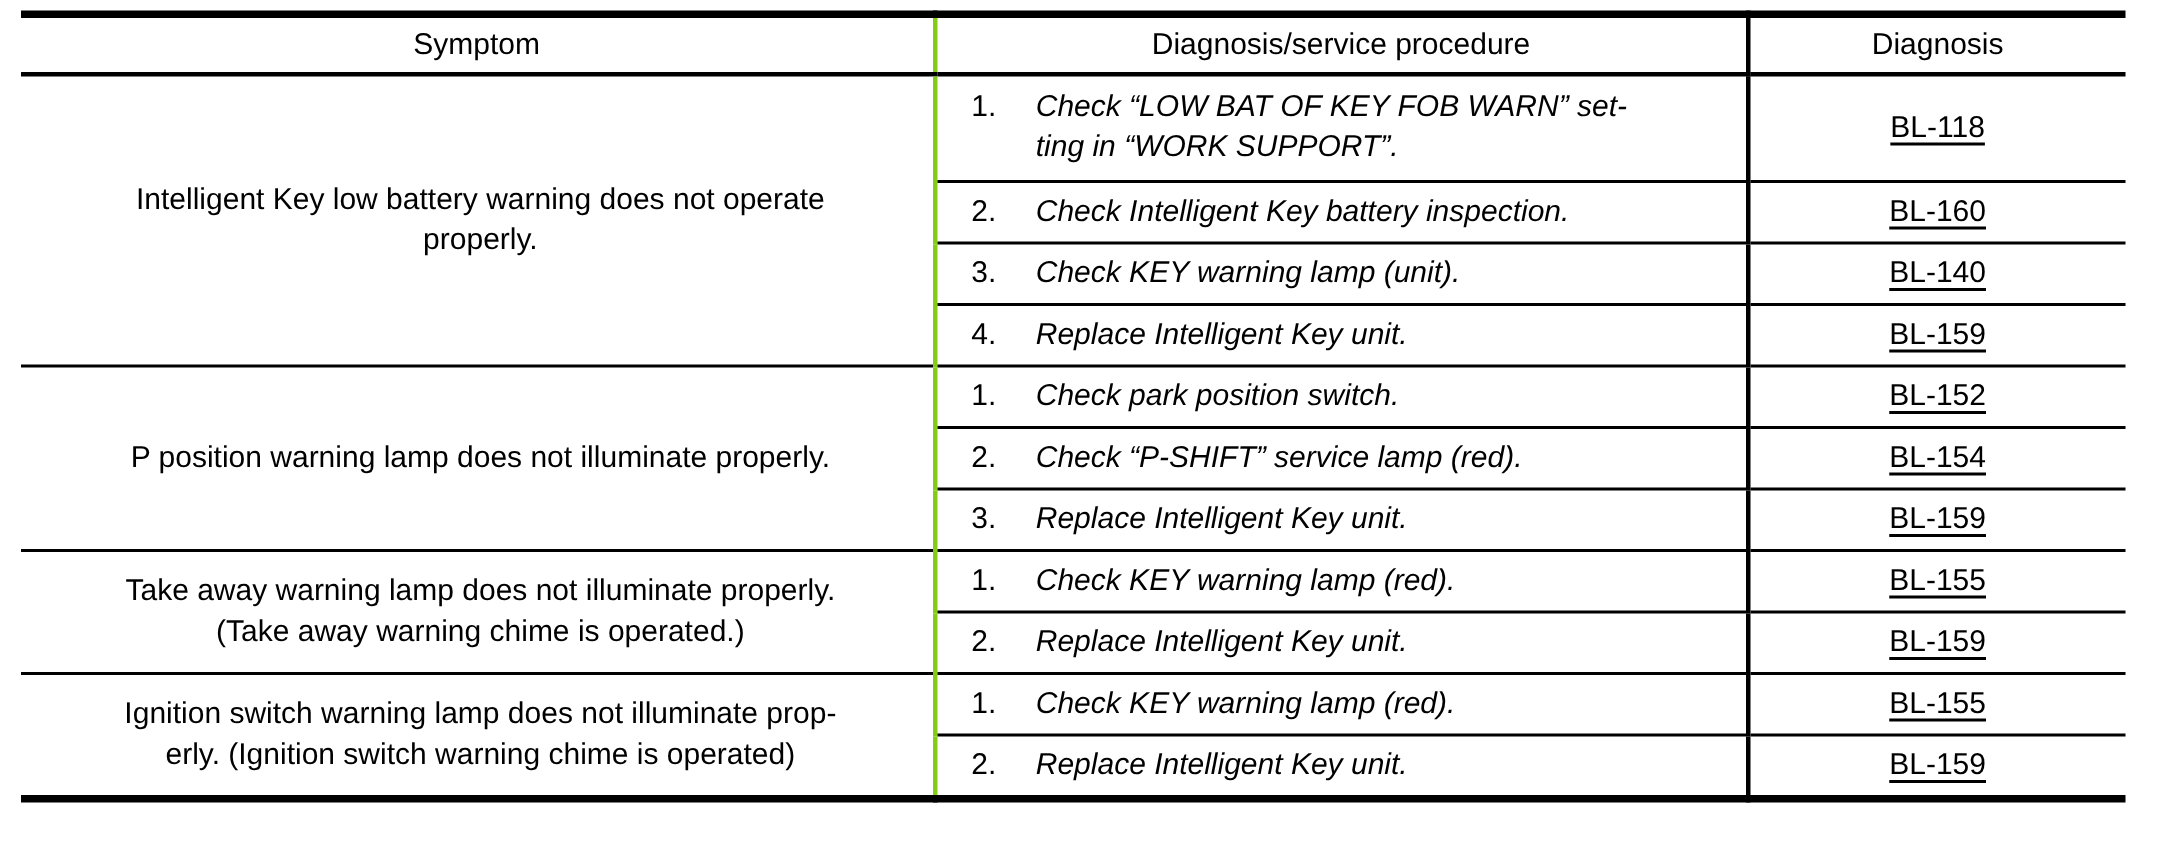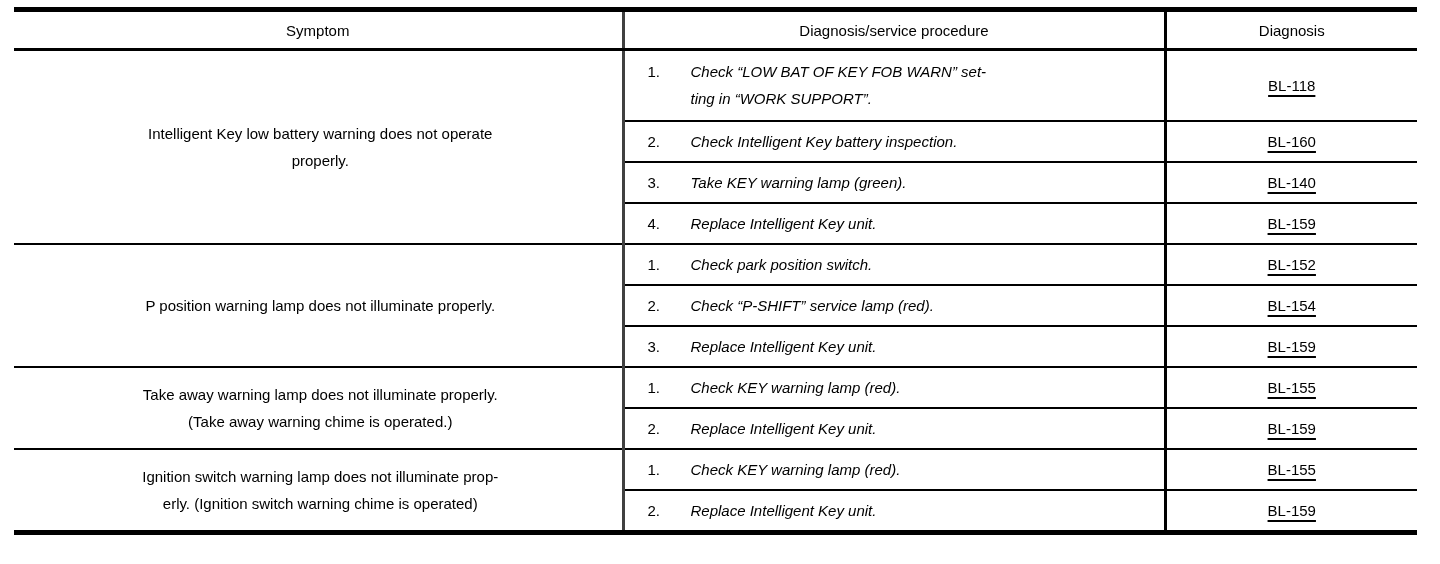--- a/index.html
+++ b/index.html
@@ -11,37 +11,37 @@
     color: #000000;
     overflow: hidden;
   }
   .doc-table {
     border-collapse: collapse;
     table-layout: fixed;
     width: 1403px;
     margin: 7px 0 0 14px;
     border-top: 5px solid #000;
     border-bottom: 5px solid #000;
-    font-size: 15px;
+    font-size: 20px;
     line-height: 27px;
   }
   col.c-symptom   { width: 609px; }
   col.c-procedure { width: 542px; }
   col.c-reference { width: 252px; }
 
   th, td { vertical-align: middle; }
 
   thead th {
     height: 40px;
     font-weight: normal;
     text-align: center;
     border-bottom: 3px solid #000;
   }
   
-  .v-left  { border-left: 3px solid #404040; }
+  .v-left  { border-left: 3px solid #84cc16; }
   .v-right { border-right: 3px solid #000; }
 
   tbody td { border-top: 2px solid #000; }
   tbody tr.group-start td { border-top: 2px solid #000; }
 
   td.symptom-cell {
     padding: 6px 14px 6px 19px;
     text-align: center;
   }
   .pre-line { white-space: pre-line; }
@@ -117,21 +117,21 @@
         </div>
       </td>
       <td class="ref-cell">
         <span class="ref-link">BL-160</span>
       </td>
     </tr>
     <tr class="row-std">
       <td class="proc-cell v-left v-right">
         <div class="proc-inner">
           <span class="step-num">3.</span>
-          <span class="step-text">Take KEY warning lamp (green).</span>
+          <span class="step-text">Check KEY warning lamp (unit).</span>
         </div>
       </td>
       <td class="ref-cell">
         <span class="ref-link">BL-140</span>
       </td>
     </tr>
     <tr class="row-std">
       <td class="proc-cell v-left v-right">
         <div class="proc-inner">
           <span class="step-num">4.</span>

